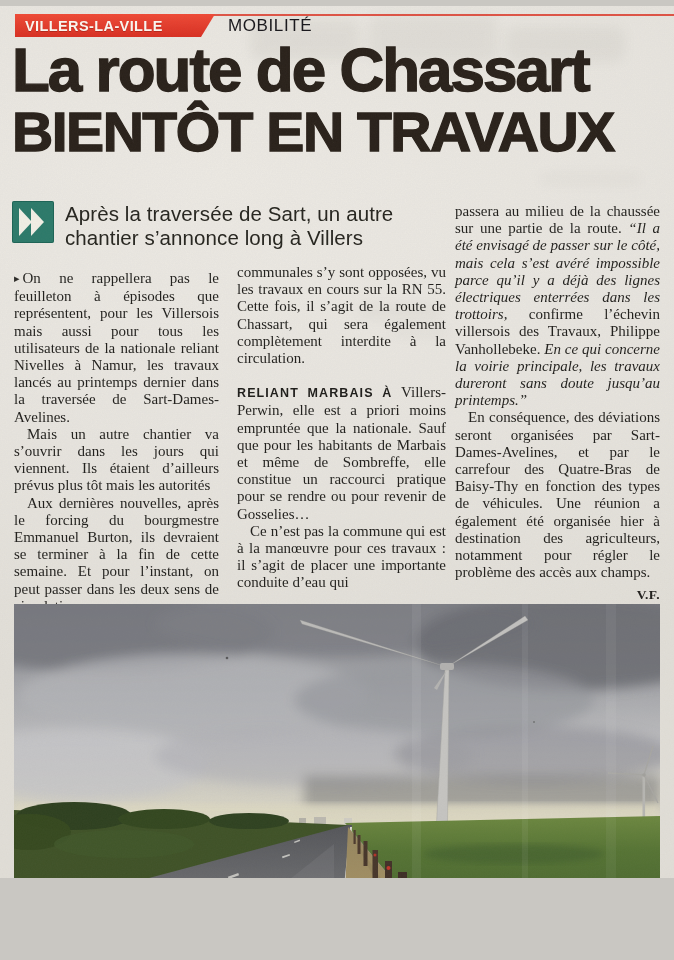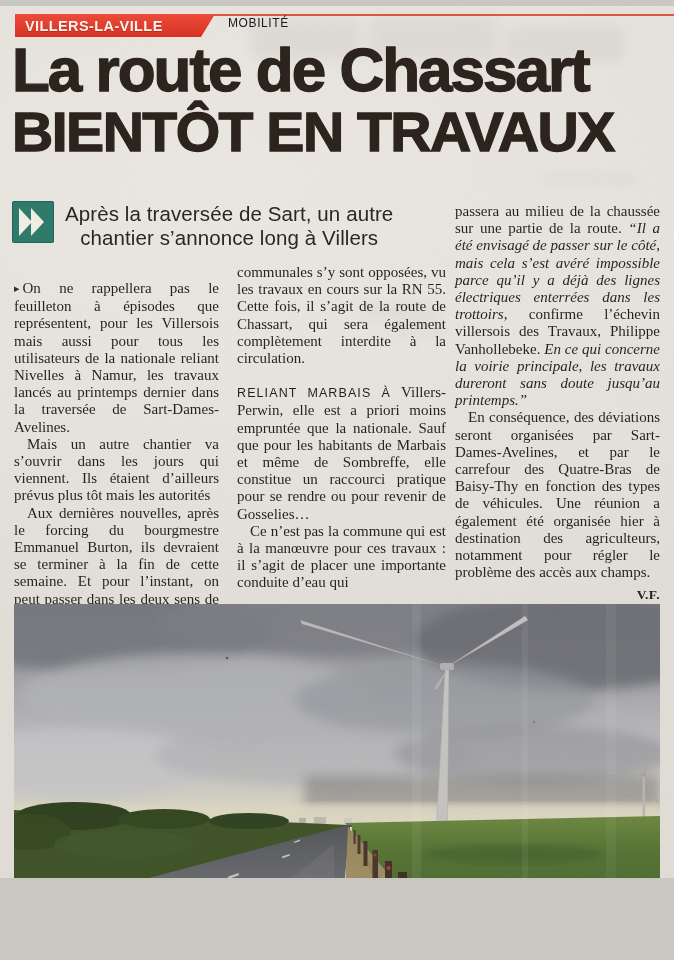--- a/index.html
+++ b/index.html
@@ -20,54 +20,54 @@
     position:absolute; left:15px; top:8px; width:200px; height:23px;
     background:linear-gradient(#f04a36, #d92f22);
     clip-path:polygon(0 0, 100% 0, 93% 100%, 0 100%);
     display:flex; align-items:center; padding-left:10px; box-sizing:border-box;
   }
   .kicker-banner span{
     color:#fdf8f2; font-weight:bold; font-size:14.5px; letter-spacing:.4px;
     text-shadow:0 1px 0 rgba(120,20,10,.4);
   }
   .kicker-topic{
-    position:absolute; left:228px; top:10px; font-size:12px; color:#17161b;
+    position:absolute; left:228px; top:10px; font-size:17px; color:#17161b;
     letter-spacing:.6px; font-weight:500;
   }
   
   .headline{
     position:absolute; left:12px; top:34px; width:654px; margin:0;
     color:#29211a; line-height:.98; font-weight:bold;
   }
   .headline .hl{display:block; -webkit-text-stroke:1.3px #29211a; transform-origin:left;}
   .hl1{font-size:62px; letter-spacing:-2px;}
   .hl2{font-size:56px; letter-spacing:-1.5px; margin-top:4px; transform:scaleX(1.02);}
   
   .standfirst{position:absolute; left:12px; top:195px; width:436px; display:flex; gap:11px;}
   .sf-icon{
     width:42px; height:42px; flex:0 0 42px; background:#2c7a6a; border-radius:2px;
     box-shadow:inset 0 0 0 1px rgba(0,60,50,.35);
   }
   .sf-text{
-    font-size:20.5px; line-height:1.18; color:#26251f; letter-spacing:.1px; padding-top:1px;text-align:center;
+    font-size:20.5px; line-height:1.18; color:#26251f; letter-spacing:.1px; padding-top:1px;
   }
   
   .col{
     position:absolute; text-align:justify; hyphens:auto;
     font-family:"Liberation Serif", serif; font-size:15px; line-height:17.2px; color:#201f1c;
   }
   .col p{margin:0; text-indent:13px;}
   .col p.flush{text-indent:0;}
-  .col1{left:14px;  top:274px; width:205px;}
+  .col1{left:14px;  top:264px; width:205px;}
   .col2{left:237px; top:258px; width:209px;}
   .col3{left:455px; top:197px; width:205px;}
   .pmark{font-family:"DejaVu Sans", sans-serif; font-size:11px; color:#2c2b27; margin-right:3px; position:relative; top:-1px;}
   .leadpara{margin-top:17px !important; text-indent:0 !important;}
   .leadin{
-    font-family:"Liberation Sans", sans-serif; font-weight:normal; font-size:12.5px;
+    font-family:"Liberation Sans", sans-serif; font-weight:bold; font-size:12.5px;
     letter-spacing:1.1px; color:#1e1d1a;
   }
   .col i{}
   .byline{text-align:right; font-weight:bold; font-size:13.5px; margin-top:5px !important; text-indent:0 !important; letter-spacing:.4px;}
   
   .photo{
     position:absolute; left:14px; top:598px; width:646px; height:352px; margin:0;
     background:#9b9b9e; overflow:hidden;
   }
   .photo > svg{position:absolute; inset:0; display:block;}

